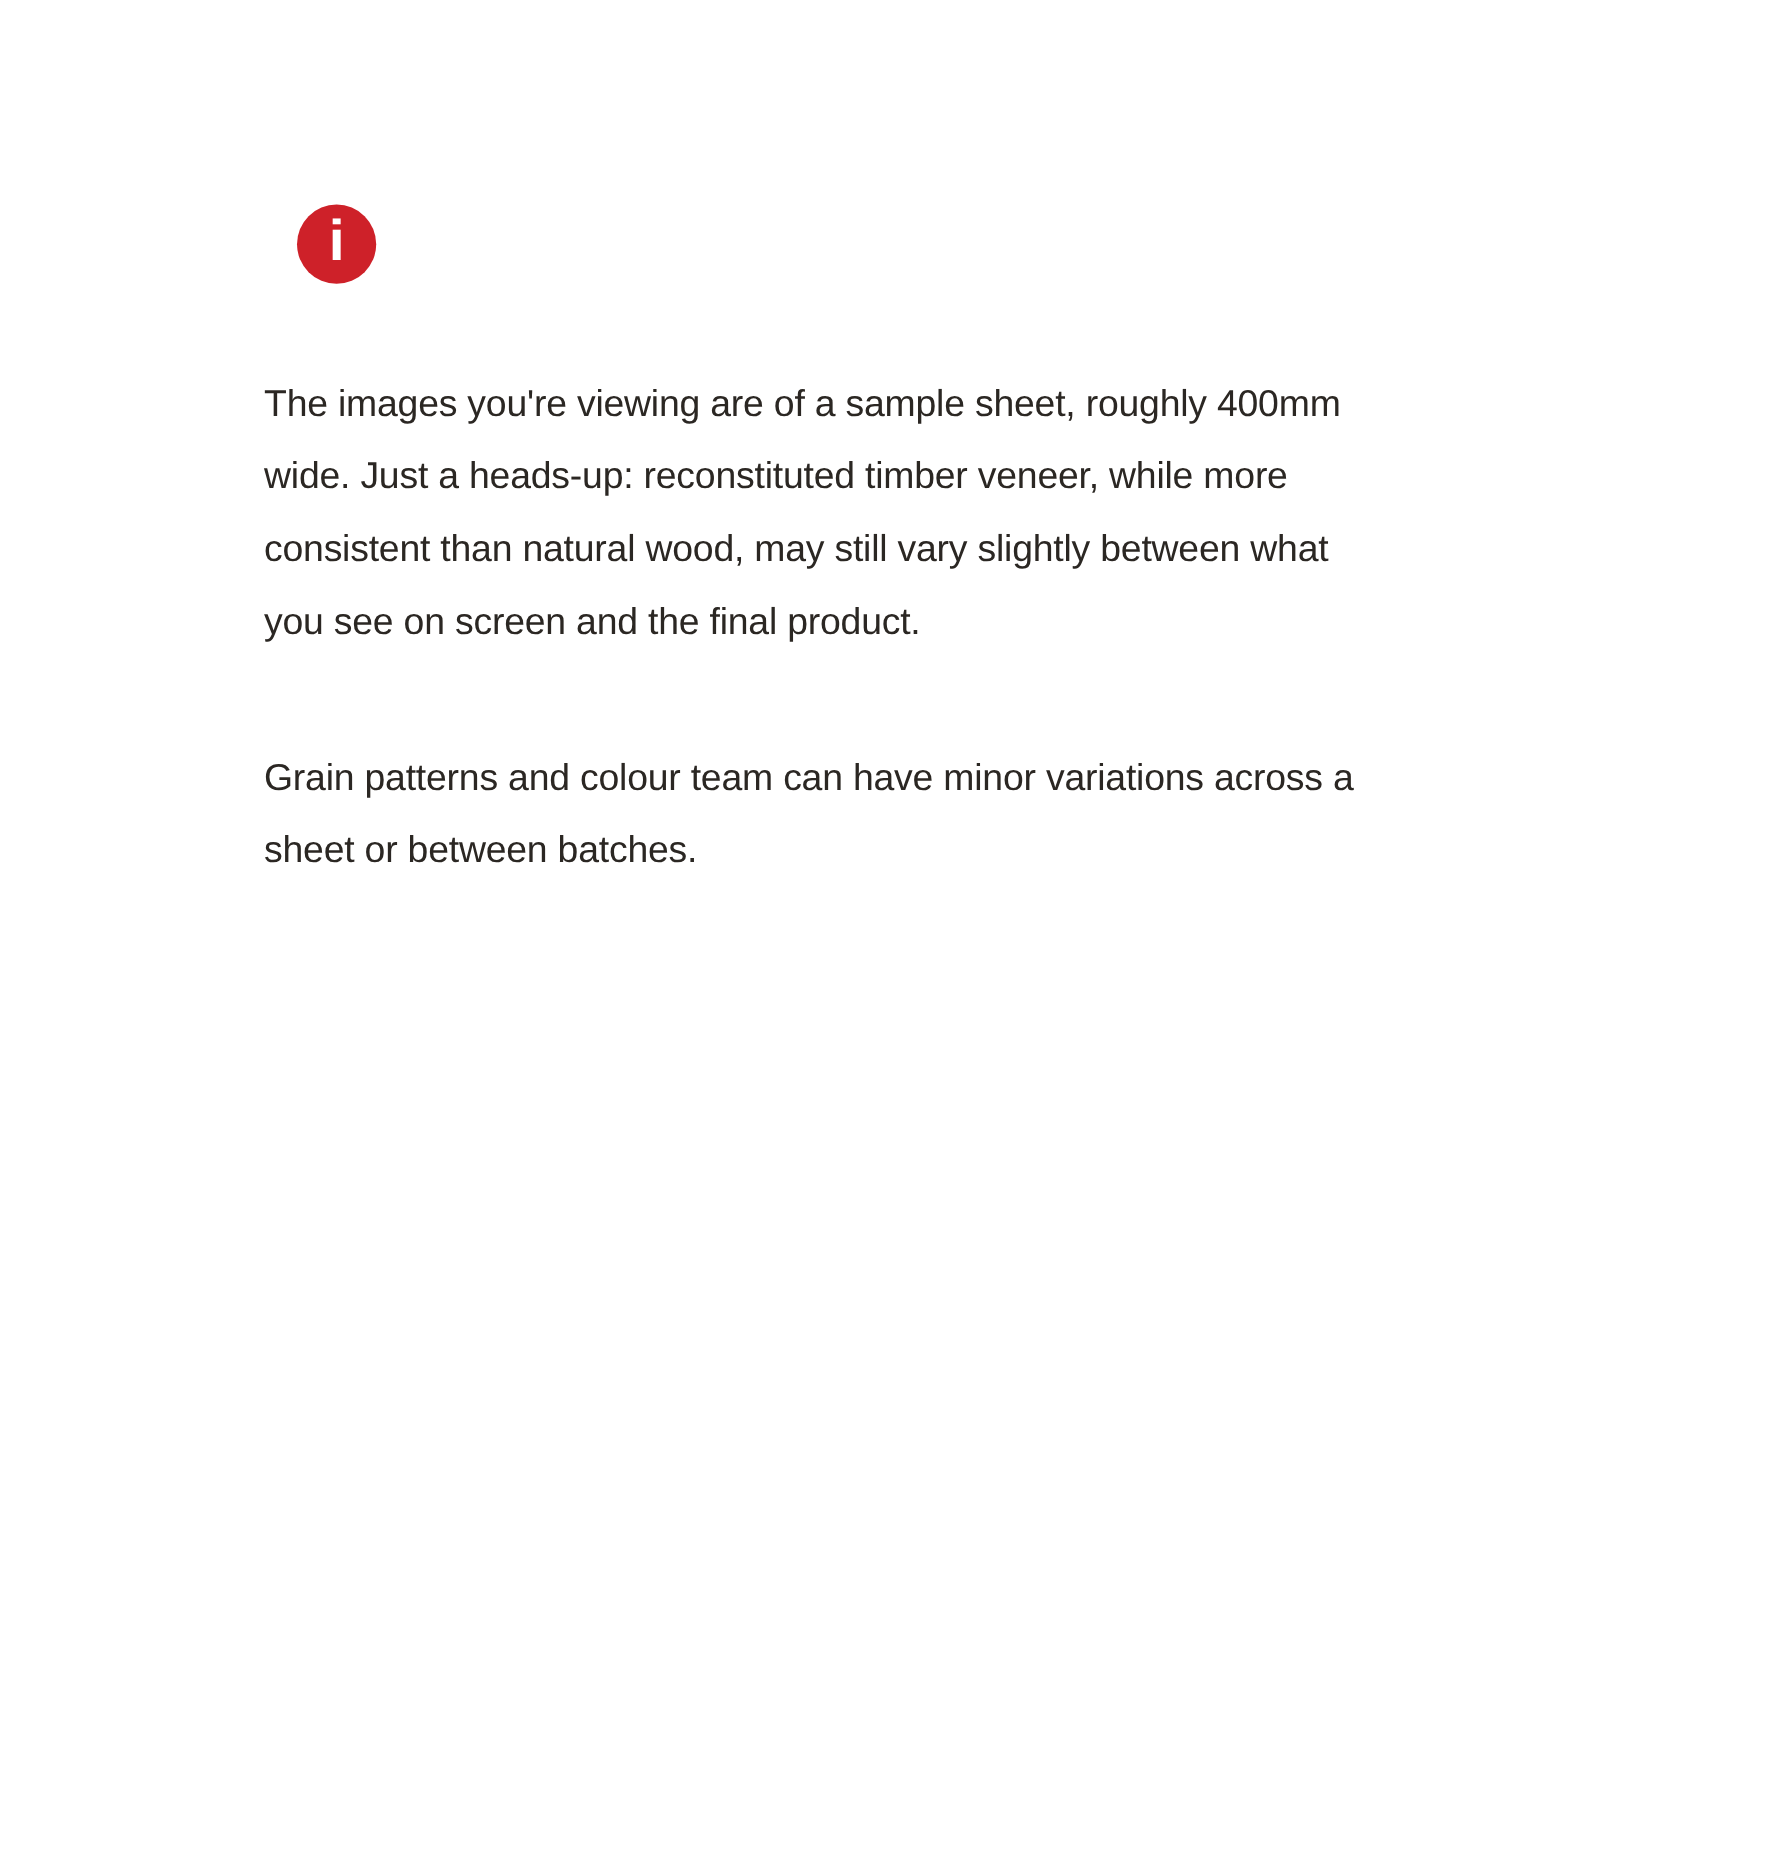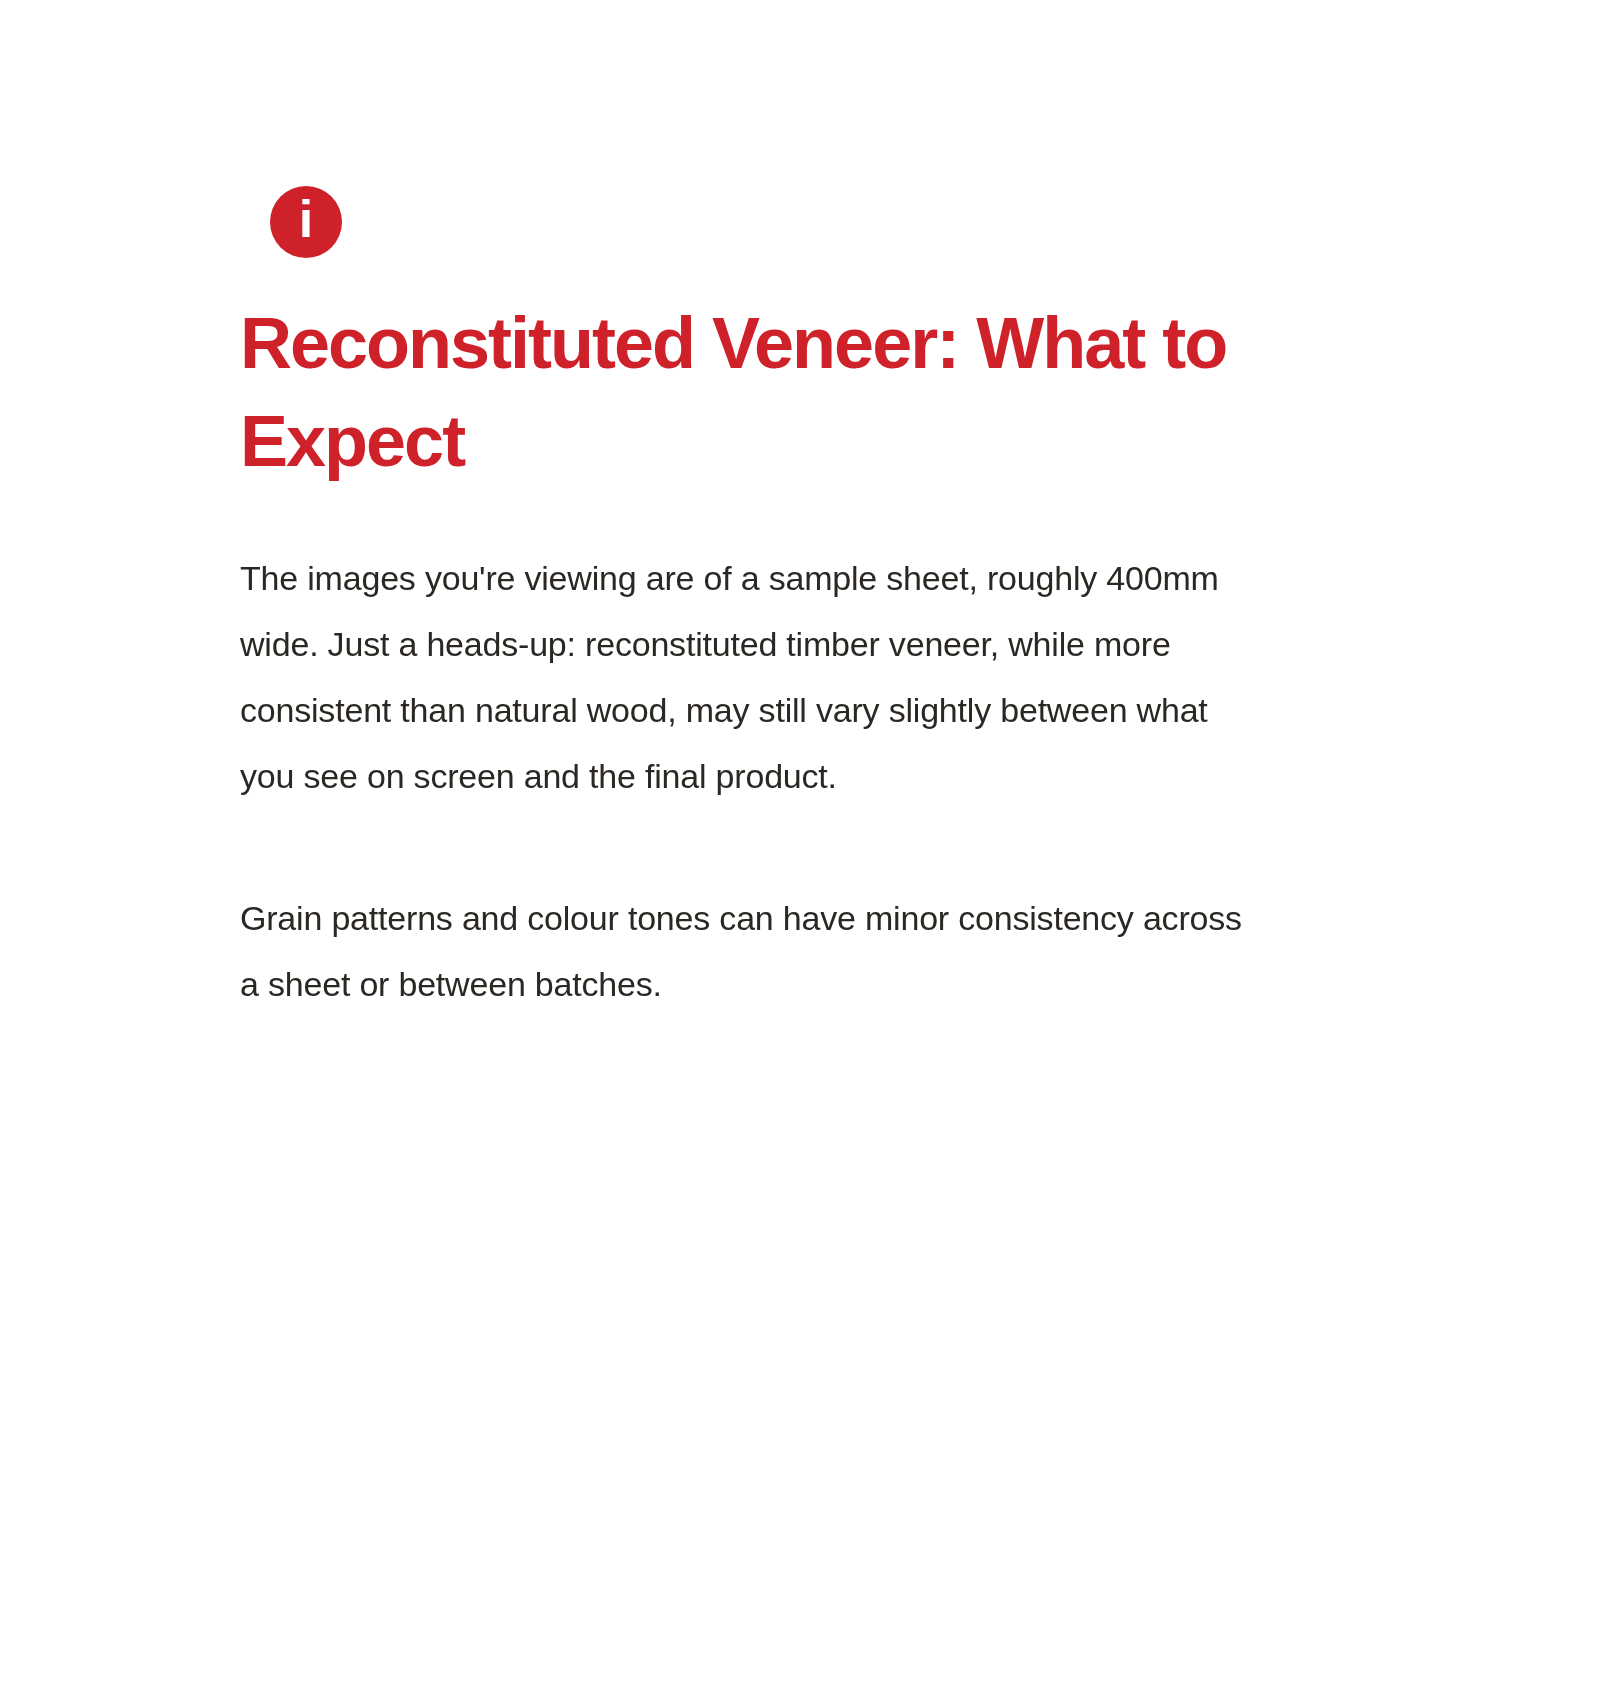--- a/index.html
+++ b/index.html
@@ -67,21 +67,20 @@
 </head>
 <body>
 
 <div class="page">
   <div class="content">
 
     <div class="info-icon">
       <span class="info-glyph">i</span>
     </div>
 
-    <h1 class="heading">Reconstituted Veneer: What to Expect</h1>
 
     <div class="body-copy">
       <p>The images you're viewing are of a sample sheet, roughly 400mm wide. Just a heads-up: reconstituted timber veneer, while more consistent than natural wood, may still vary slightly between what you see on screen and the final product.</p>
-      <p>Grain patterns and colour tones can have minor consistency across a sheet or between batches.</p>
+      <p>Grain patterns and colour team can have minor variations across a sheet or between batches.</p>
     </div>
 
   </div>
 </div>
 
 </body></html>

